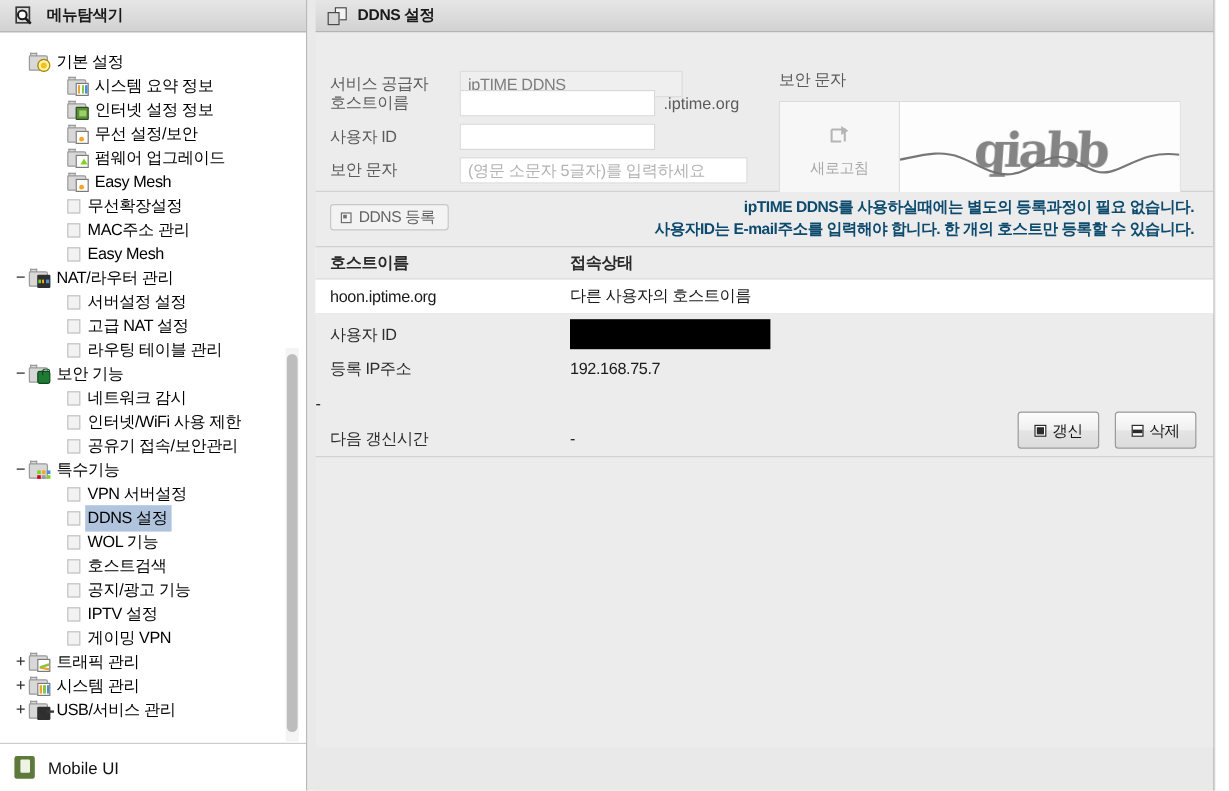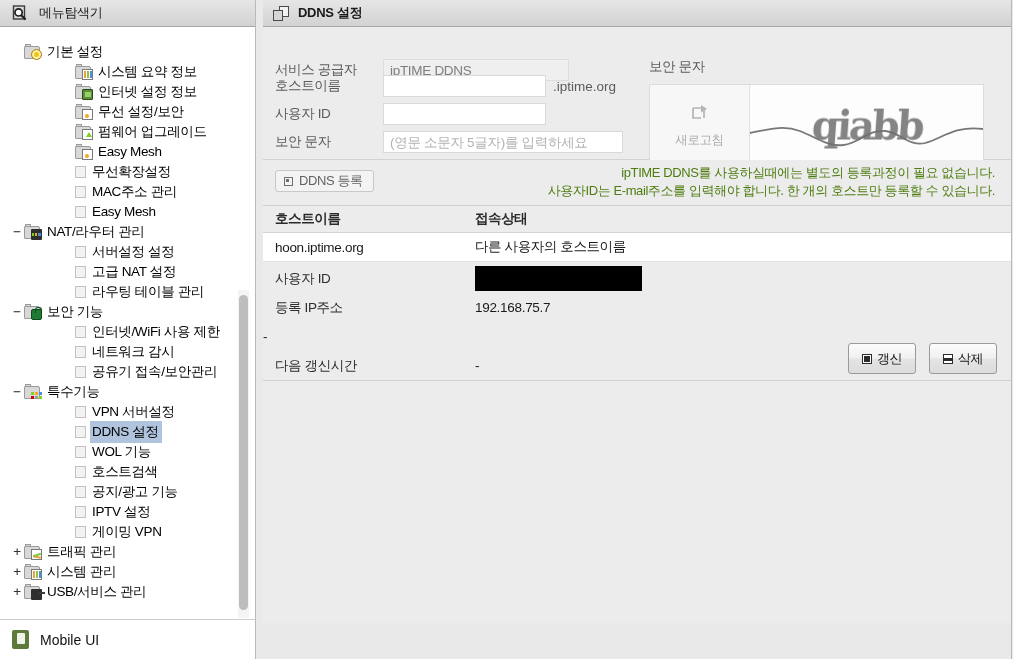--- a/index.html
+++ b/index.html
@@ -33,21 +33,21 @@
     height: 27px;
     background: linear-gradient(to bottom, #e6e6e6 0%, #dcdcdc 50%, #d2d2d2 100%);
     border-bottom: 1px solid #a8a8a8;
     display: flex;
     align-items: center;
     padding-left: 12px;
     gap: 10px;
   }
   #sidebar-header .ttl {
     font-size: 13px;
-    font-weight: normal;
+    font-weight: bold;
     color: #1a1a1a;
     letter-spacing: -0.3px;
   }
   .mag-icon { width: 17px; height: 17px; position: relative; flex: none; }
 
   #tree-wrap {
     position: absolute;
     top: 28px; left: 0;
     width: 255px;
     bottom: 40px;
@@ -88,21 +88,21 @@
     line-height: 20px;
     font-family: "DejaVu Sans Mono", monospace;
   }
   .ico { width: 19px; height: 18px; flex: none; position: relative; margin-right: 4px; }
   .sq {
     width: 11px; height: 12px; flex: none;
     background: #f2f2f2;
     border: 1px solid #c2c2c2;
     margin-right: 6px;
   }
-  .lvl1b { padding-left: 75px; }
+  .lvl1b { padding-left: 56px; }
   .lvl0t { padding-left: 10px; }
 
   
   .folder {
     position: absolute; left: 0; top: 3px;
     width: 17px; height: 13px;
   }
   .folder .back {
     position: absolute; left: 0; top: 0;
     width: 16px; height: 13px;
@@ -321,24 +321,25 @@
   #ddns-reg-btn .bico {
     width: 9px; height: 9px;
     border: 1.5px solid #6f6f6f;
     position: relative;
   }
   #ddns-reg-btn .bico:after{content:"";position:absolute;left:1px;top:1px;width:3px;height:3px;background:#6f6f6f;}
   .notice {
     position: absolute;
     right: 16px;
     font-size: 13px;
-    color: #4d7c0f;
+    color: #0c4a6e;
     letter-spacing: -0.4px;
     text-align: center;
     white-space: nowrap;
+    font-weight: bold;
   }
   .notice.n1 { top: 4px; }
   .notice.n2 { top: 22px; }
 
   
   #tbl { background:#fff; }
   .thead {
     display: flex;
     height: 28px;
     align-items: center;
@@ -531,25 +532,25 @@
               <span class="folder">
                 <span class="tab"></span>
                 <span class="back"></span>
                 <span class="badge b-lock"></span>
               </span>
             </span>
             <span class="lbl">보안 기능</span>
           </div>
           <div class="node lvl1b">
             <span class="sq"></span>
+            <span class="lbl">네트워크 감시</span>
+          </div>
+          <div class="node lvl1b">
+            <span class="sq"></span>
             <span class="lbl">인터넷/WiFi 사용 제한</span>
-          </div>
-          <div class="node lvl1b">
-            <span class="sq"></span>
-            <span class="lbl">네트워크 감시</span>
           </div>
           <div class="node lvl1b">
             <span class="sq"></span>
             <span class="lbl">공유기 접속/보안관리</span>
           </div>
           <div class="node lvl0t">
             <span class="twisty">−</span>
             <span class="ico">
               <span class="folder">
                 <span class="tab"></span>

